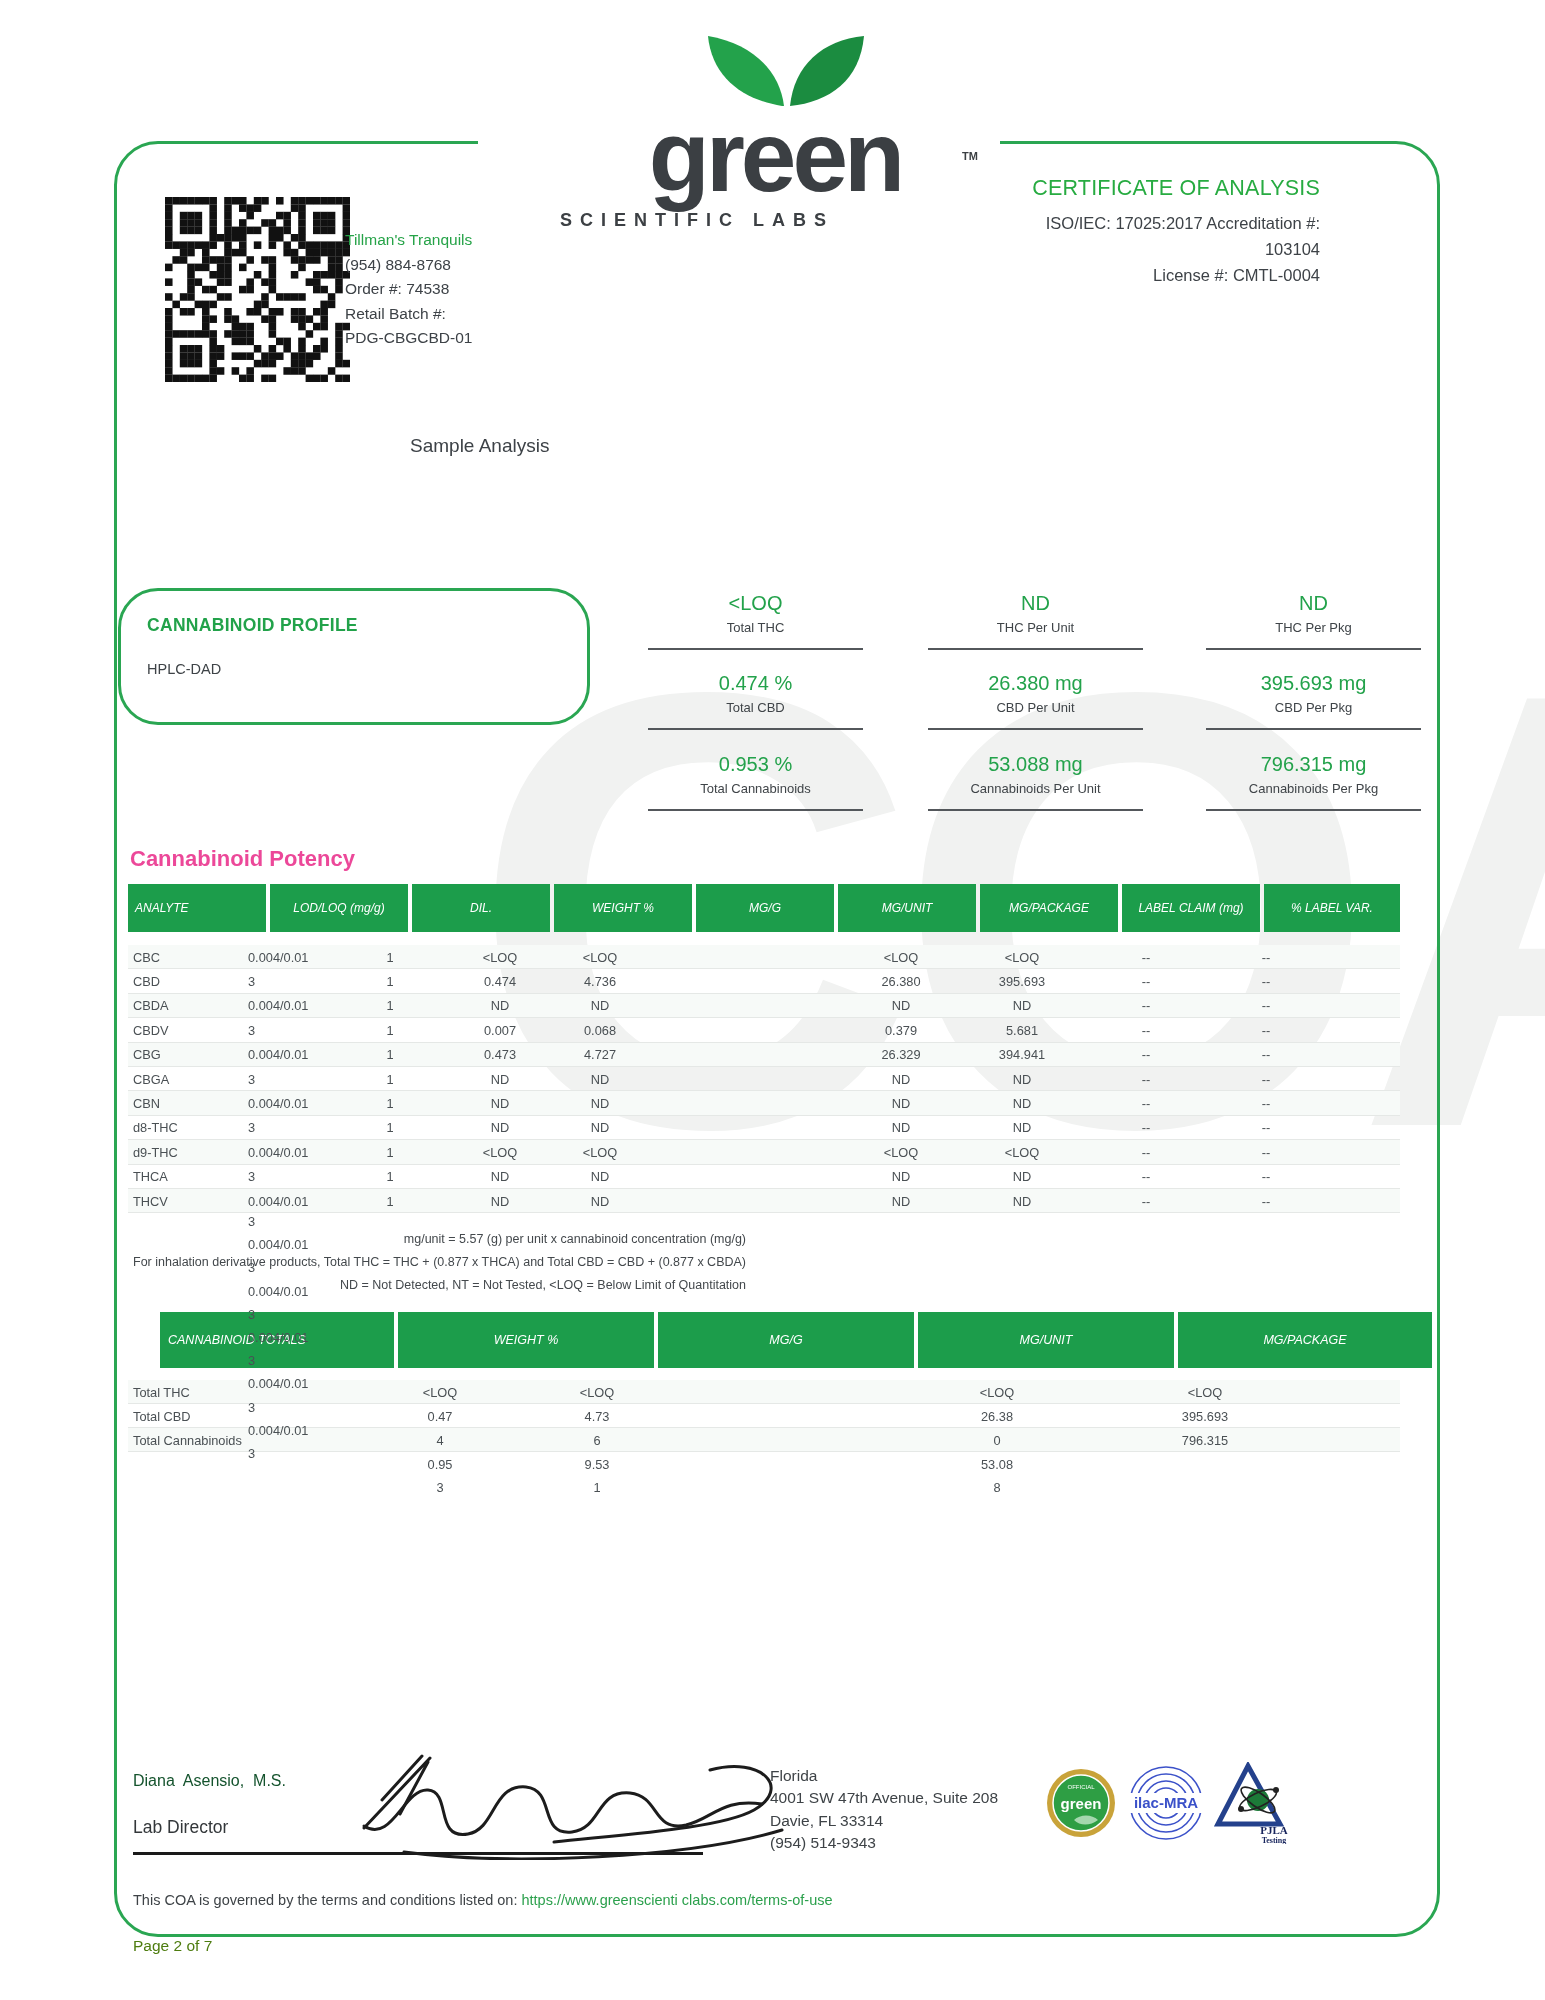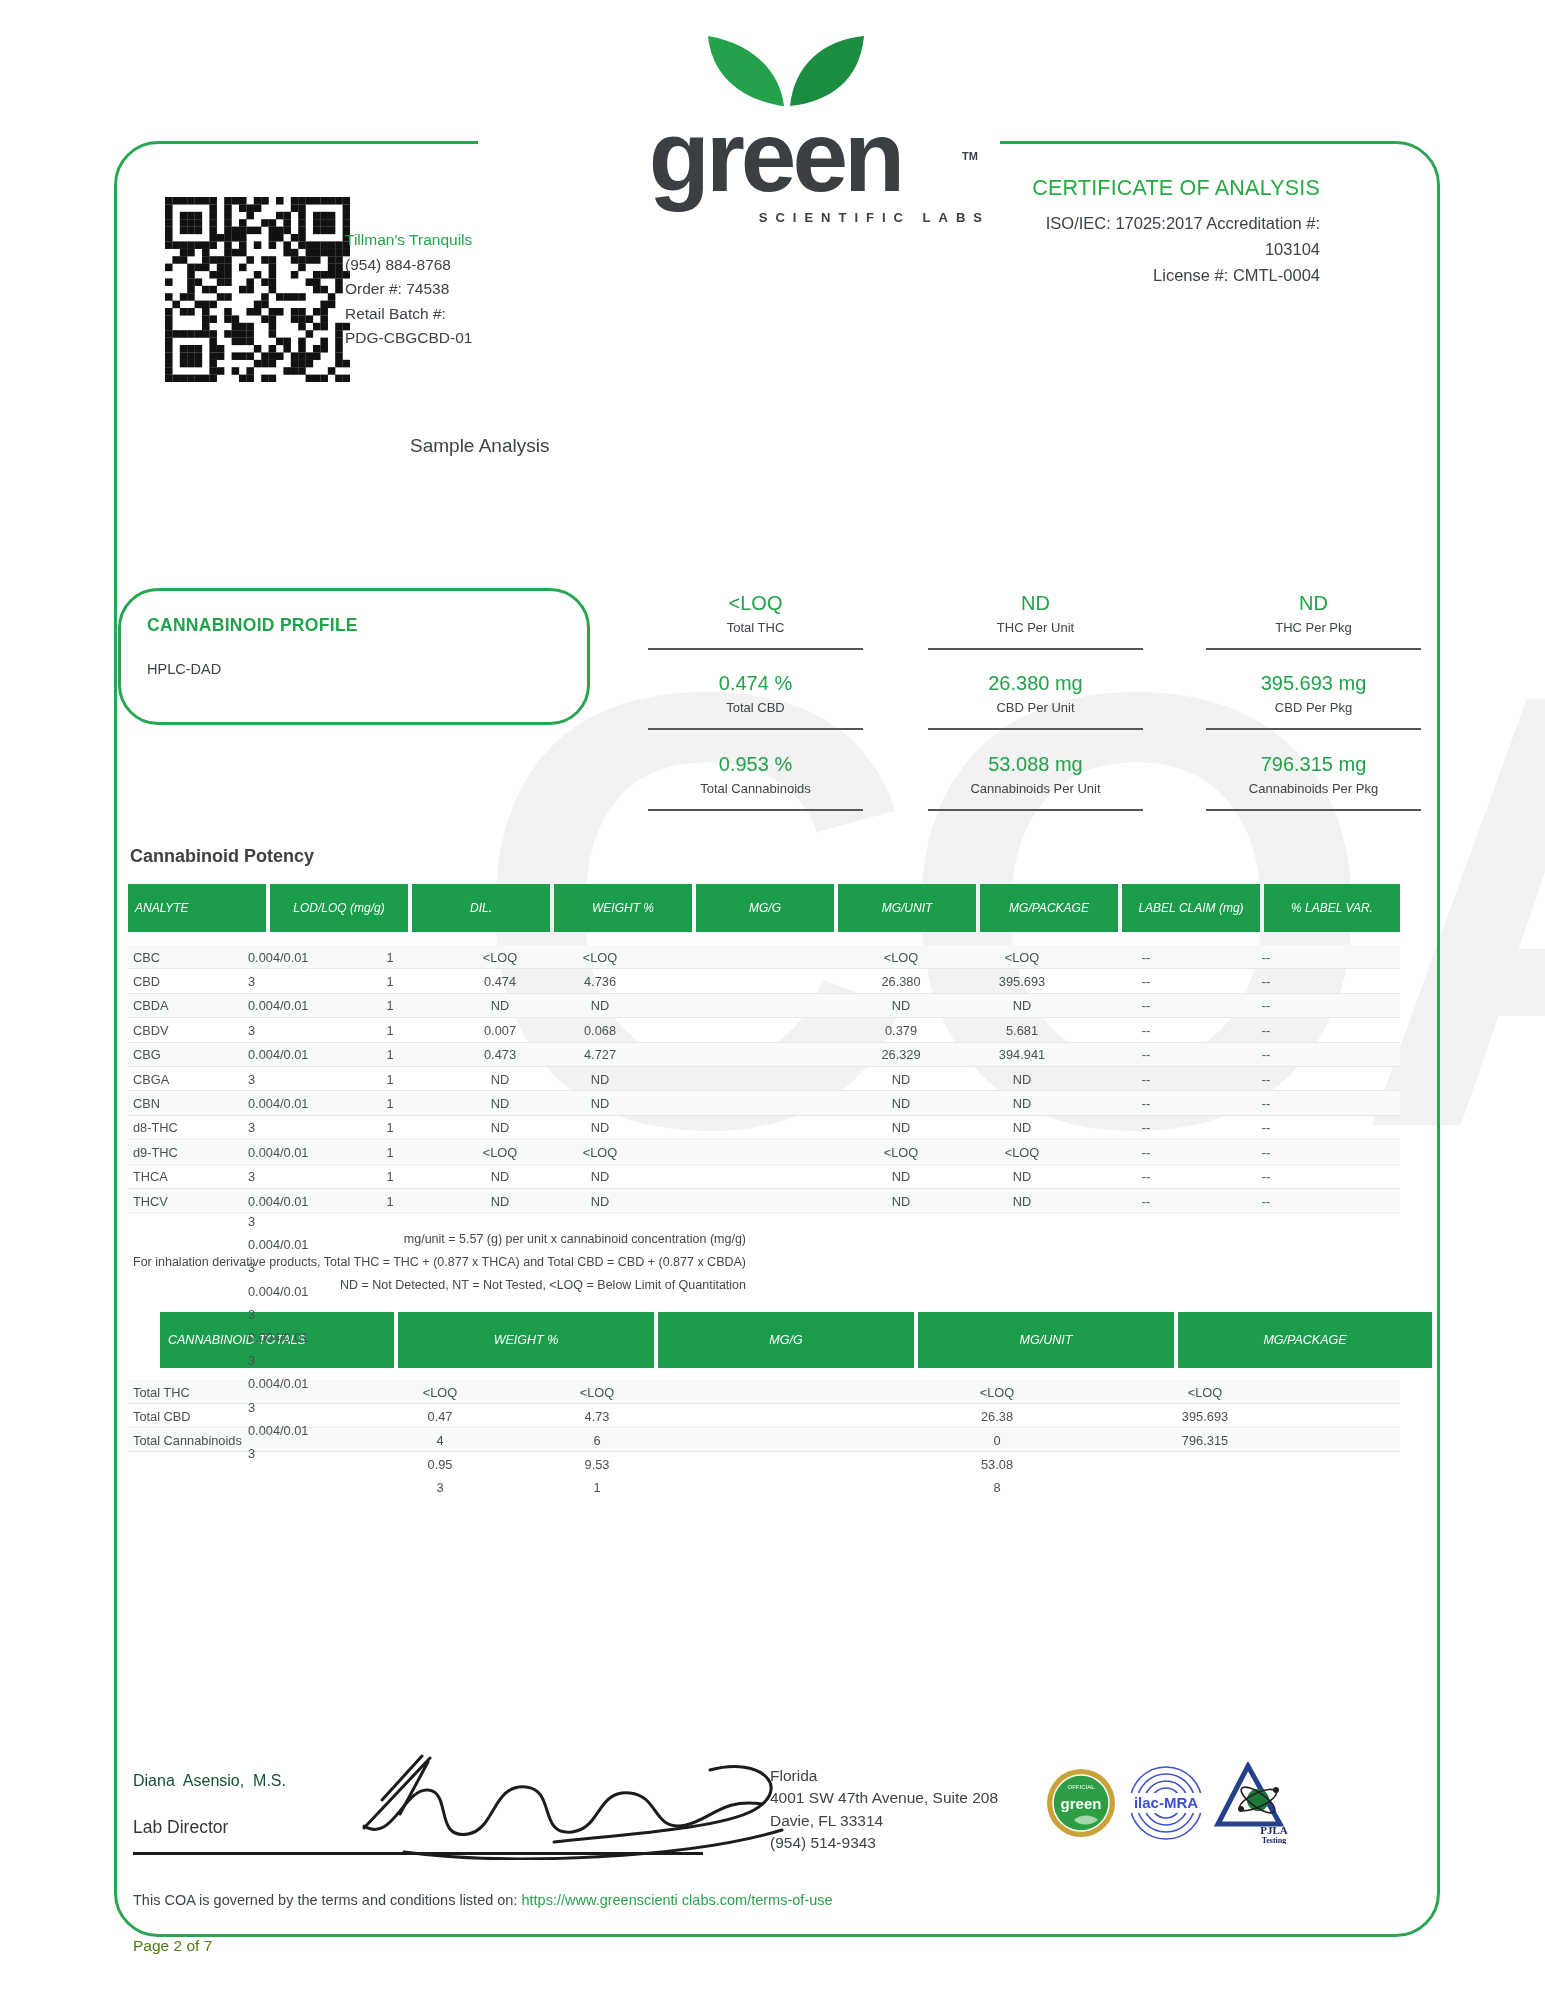--- a/index.html
+++ b/index.html
@@ -11,21 +11,21 @@
   
   .border-frame{position:absolute;left:114px;top:141px;width:1320px;height:1790px;
                 border:3px solid #2aa652;border-radius:44px;z-index:1;}
   .border-patch{position:absolute;left:478px;top:128px;width:522px;height:26px;background:#fff;z-index:2;}
   
   .logo{position:absolute;left:560px;top:28px;width:430px;height:175px;z-index:3;}
   .logo-leaves{position:absolute;left:50%;top:2px;transform:translateX(-44%);}
   .logo-word{position:absolute;top:78px;left:0;width:100%;text-align:center;
              font-size:100px;font-weight:700;color:#3b3f43;letter-spacing:-4px;line-height:1;}
   .logo-tm{position:absolute;right:12px;top:122px;font-size:11px;color:#3b3f43;font-weight:700;}
-  .logo-sub{position:absolute;top:182px;left:0;width:100%;text-align:right;font-size:13px;
+  .logo-sub{position:absolute;top:182px;left:0;width:100%;text-align:left;font-size:18px;
             letter-spacing:8px;color:#3c4044;font-weight:600;}
   
   .qr{position:absolute;left:165px;top:197px;width:185px;height:185px;z-index:2;}
   .client-info{position:absolute;left:345px;top:228px;z-index:2;font-size:15.5px;line-height:24.5px;}
   .client-name{color:#26a348;}
   .cert-block{position:absolute;left:900px;top:176px;width:420px;text-align:right;z-index:2;}
   .cert-title{font-size:21.5px;color:#27ab41;letter-spacing:.2px;margin-bottom:9px;}
   .cert-line{font-size:16.5px;line-height:26px;color:#3d4247;}
   
   .section-title{font-size:19px;color:#3d4247;}
@@ -38,21 +38,21 @@
   .profile-box{position:absolute;left:118px;top:588px;width:472px;height:137px;box-sizing:border-box;
                border:3px solid #2aa652;border-radius:40px;z-index:2;padding:24px 0 0 26px;}
   .profile-title{font-size:17.5px;font-weight:600;color:#22a24a;letter-spacing:.3px;}
   .profile-method{margin-top:25px;font-size:14.5px;color:#3e4347;}
   
   .stat{position:absolute;width:215px;text-align:center;z-index:2;
         border-bottom:2px solid #53575b;padding-bottom:13px;}
   .stat-value{font-size:20px;color:#23a24b;line-height:23px;}
   .stat-label{font-size:13px;color:#3f4448;margin-top:5px;}
   
-  .potency-title{position:absolute;left:130px;top:846px;font-size:18px;font-weight:600;color:#404040;z-index:2;}
+  .potency-title{position:absolute;left:130px;top:846px;font-size:22px;font-weight:600;color:#ec4899;z-index:2;}
   .hrow{position:absolute;left:128px;display:flex;gap:4px;z-index:2;font-style:italic;}
   .potency-header{top:884px;}
   .hcell{height:48px;background:#1c9d4b;color:#fff;font-size:12px;display:flex;align-items:center;
          justify-content:center;width:138px;box-sizing:border-box;text-align:center;line-height:13px;}
   .potency-header .hcell:first-child{justify-content:flex-start;padding-left:7px;}
   .potency-header .hcell:last-child{width:136px;}
   .totals-header{top:1312px;}
   .totals-header .hcell{height:56px;width:256px;font-size:12.5px;}
   .totals-header .hcell:first-child{width:234px;justify-content:flex-start;padding-left:8px;margin-left:32px;}
   .totals-header .hcell:last-child{width:254px;}

